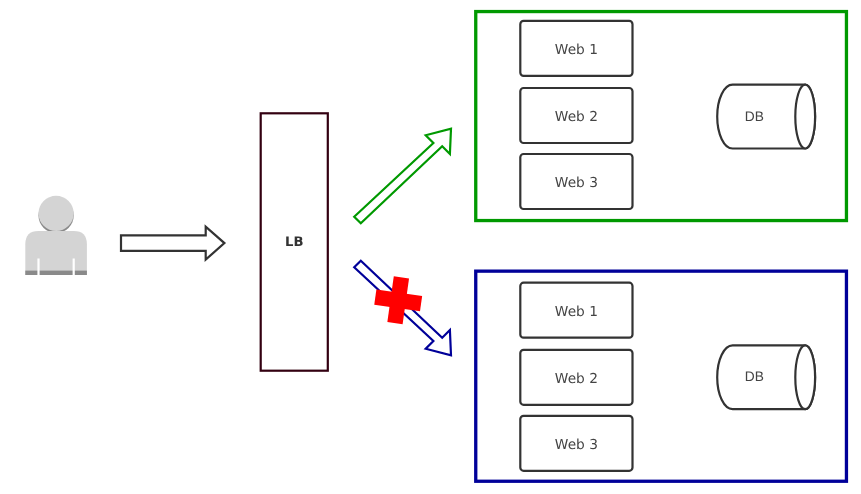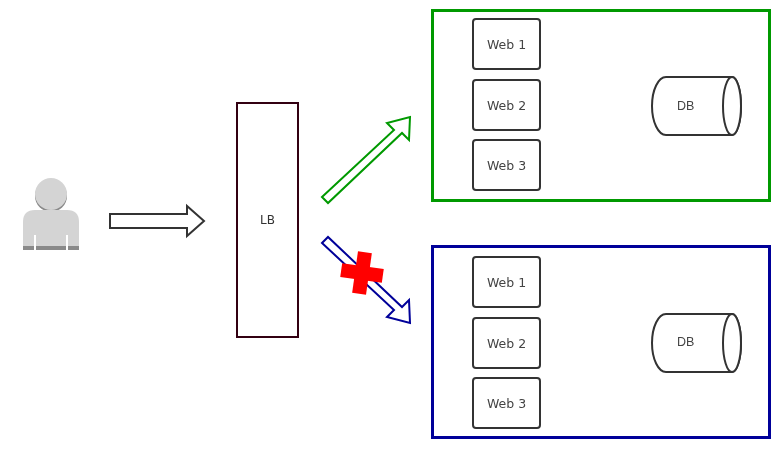--- a/index.html
+++ b/index.html
@@ -1,31 +1,31 @@
 <!DOCTYPE html>
 <html><head>
   <meta charset="utf-8">
   <style>
     html, body { margin: 0; padding: 0; background: #ffffff; }
     body { width: 783px; height: 449px; position: relative; overflow: hidden;
            font-family: "Liberation Sans", "DejaVu Sans", sans-serif; }
     .abs { position: absolute; }
     .web-box {
-      position: absolute; width: 69px; height: 52px;
+      position: absolute; width: 104px; height: 52px;
       border: 2px solid #333333; border-radius: 4px; box-sizing: border-box;
       display: flex; align-items: center; justify-content: center;
       font-size: 12.5px; color: #444444; background: #fff;
       font-family: "DejaVu Sans", sans-serif;
     }
     .env-box { position: absolute; box-sizing: border-box; border: 3px solid; }
     .lb-box {
       position: absolute; left: 236px; top: 102px; width: 63px; height: 236px;
       border: 2px solid #330011; box-sizing: border-box;
       display: flex; align-items: center; justify-content: center;
-      font-weight: normal; font-size: 12px; color: #333;
+      font-weight: bold; font-size: 12px; color: #333;
       font-family: "DejaVu Sans", sans-serif;
     }
     .db-label {
       position: absolute; font-size: 12.5px; color: #444;
       font-family: Liberation Sans, sans-serif;
     }
   </style>
 </head>
 <body>
 

